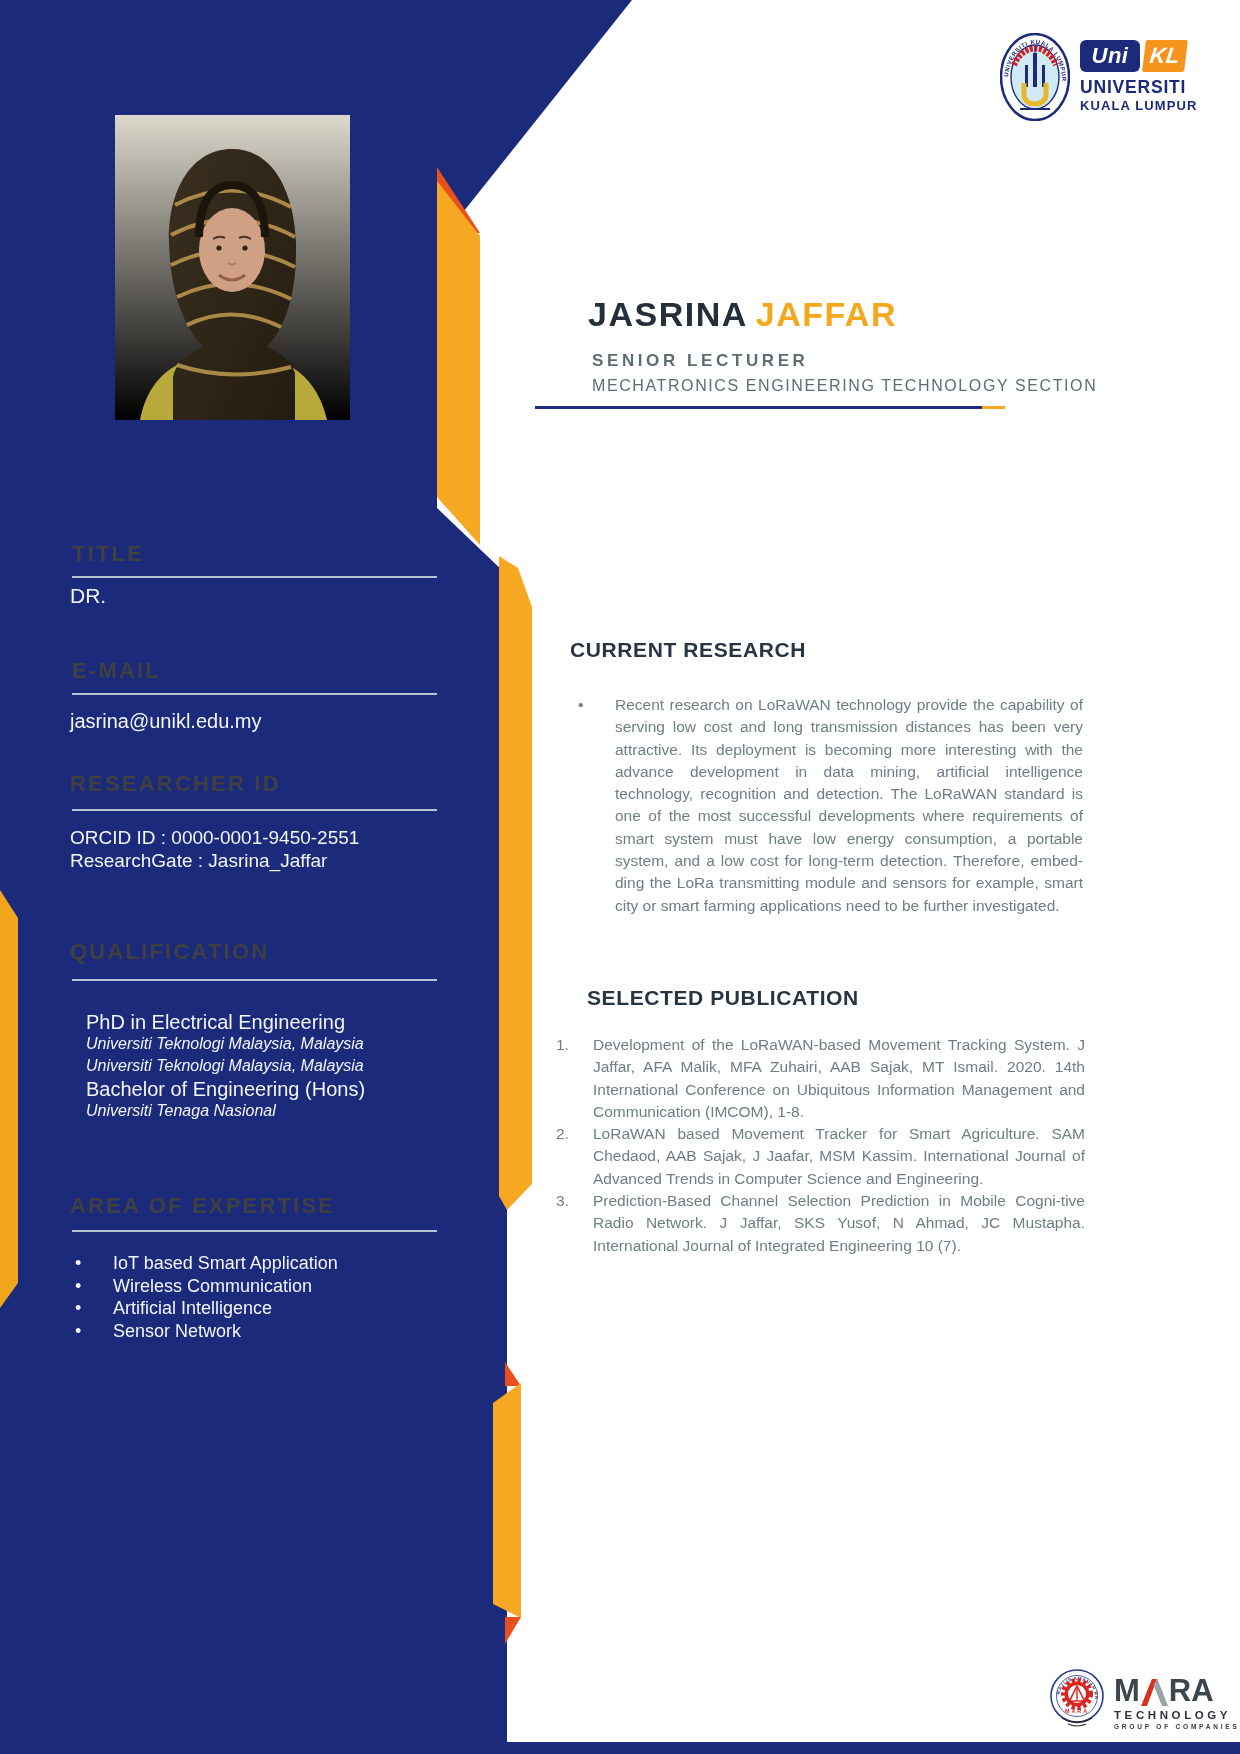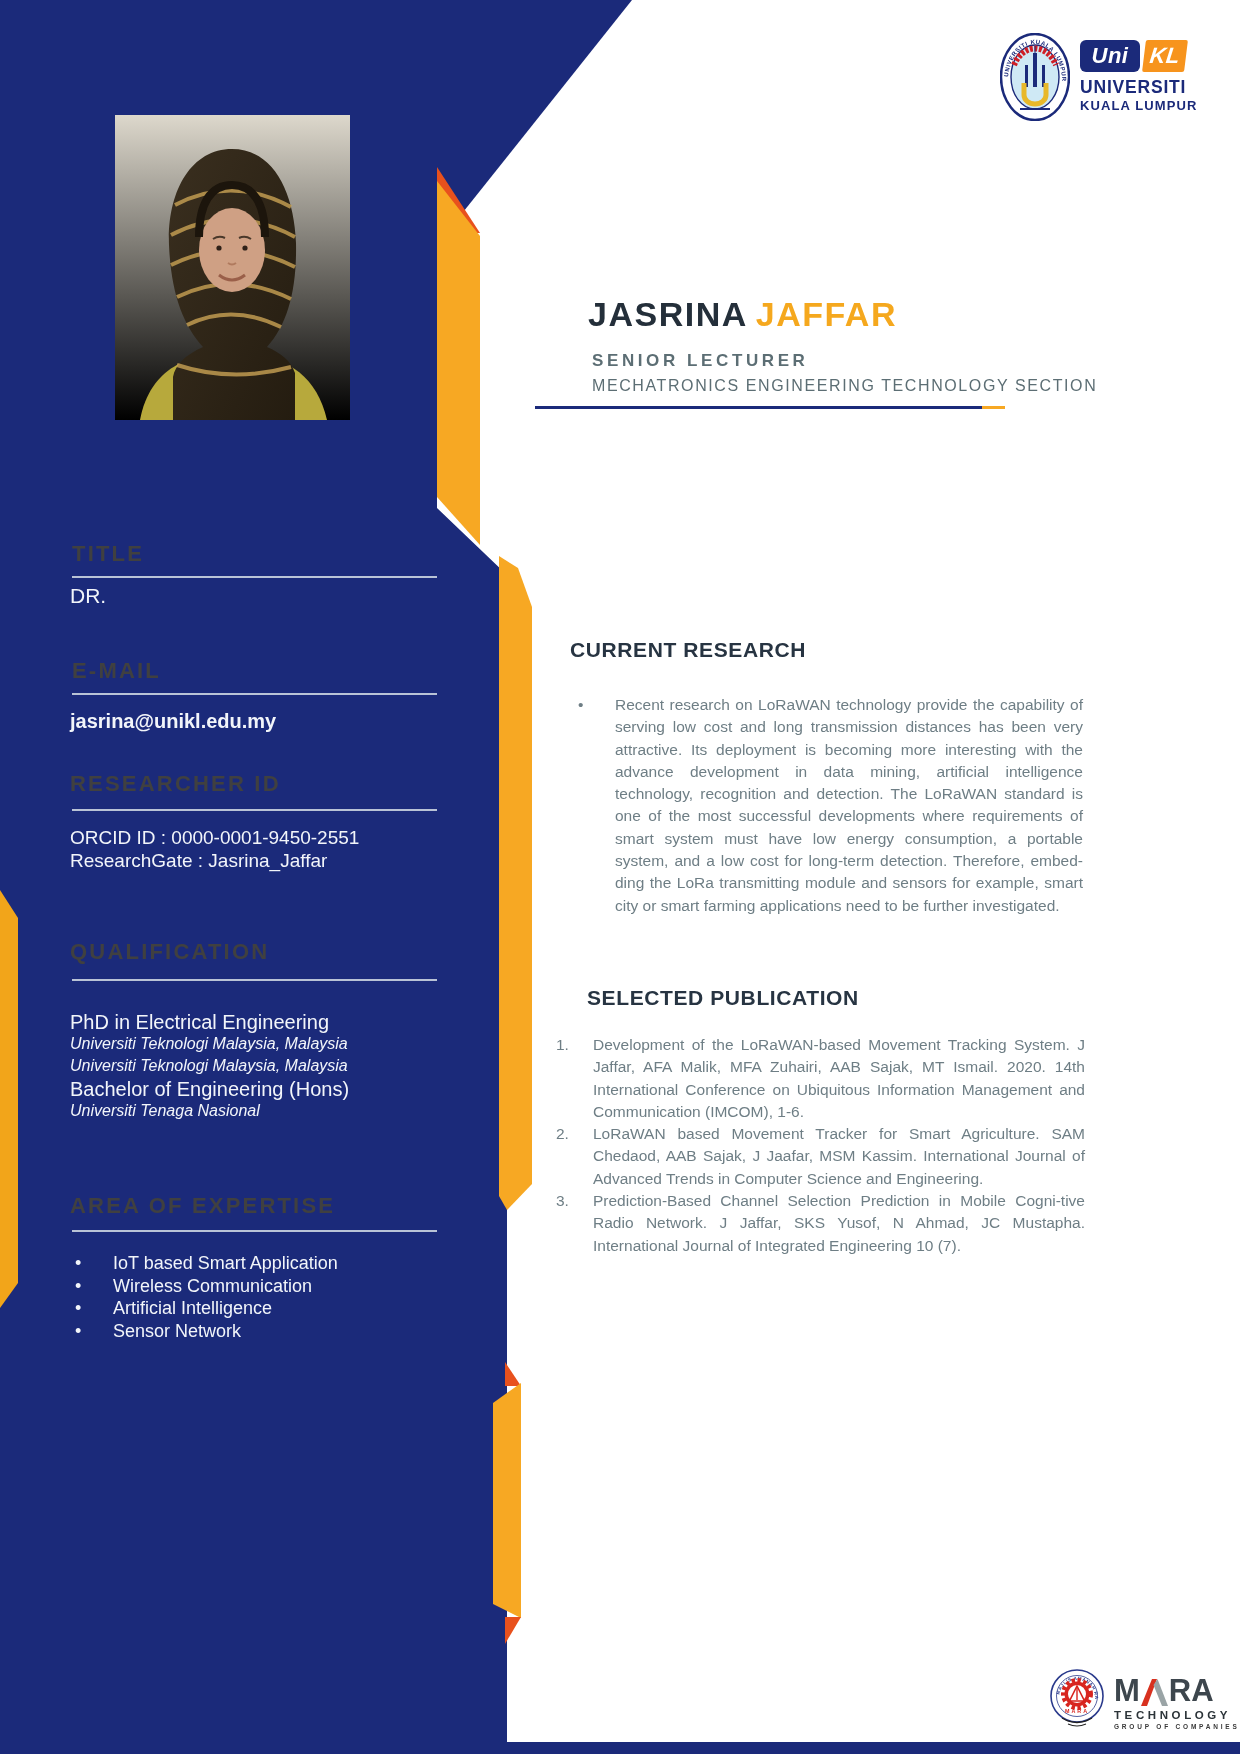--- a/index.html
+++ b/index.html
@@ -52,25 +52,25 @@
   .pub-list{left:556px;top:1034px;width:530px;}
   .pub-item{display:flex;align-items:flex-start;}
   .pub-num{width:37px;flex:none;font-size:15.5px;line-height:22.3px;color:#6e7e85;}
   .pub-text{width:492px;font-size:15.5px;line-height:22.3px;color:#6e7e85;text-align:justify;}
 
   
   .side-h{font-size:22px;font-weight:700;letter-spacing:2.2px;color:#404040;white-space:nowrap;}
   .side-rule{left:72px;width:365px;height:2px;background:#b9c3d6;}
   .side-val{left:70px;width:367px;color:#f2f5fa;}
   .h-title{left:72px;top:541px;}  .rule-title{top:576px;}  .val-title{top:584px;font-size:21px;}
-  .h-email{left:72px;top:658px;}  .rule-email{top:693px;}  .val-email{top:710px;font-size:20px;font-weight:bold;}
+  .h-email{left:72px;top:658px;}  .rule-email{top:693px;}  .val-email{top:710px;font-size:20px;}
   .h-rid{left:70px;top:771px;}    .rule-rid{top:809px;}
   .rid-lines{left:70px;top:826px;width:375px;font-size:19px;line-height:23.3px;color:#f2f5fa;}
   .h-qual{left:70px;top:939px;}   .rule-qual{top:979px;}
-  .qual-list{left:70px;top:1011px;width:375px;color:#f2f5fa;}
+  .qual-list{left:86px;top:1011px;width:375px;color:#f2f5fa;}
   .qual-deg{font-size:20px;line-height:23px;}
   .qual-inst{font-size:16px;line-height:20px;font-style:italic;margin-bottom:2px;}
   .h-aoe{left:70px;top:1193px;}   .rule-aoe{top:1230px;}
   .aoe-list{left:70px;top:1252px;width:375px;color:#f2f5fa;}
   .aoe-item{display:flex;font-size:18px;line-height:22.6px;}
   .aoe-bullet{width:38px;flex:none;padding-left:5px;}
 
   
   .mara-emblem{left:1047px;top:1669px;width:60px;height:60px;}
   .mara-word{left:1114px;top:1676px;width:120px;}
@@ -160,21 +160,21 @@
   <div class="abs name-rule"></div>
 
   <div class="abs main-h h-research">CURRENT RESEARCH</div>
   <div class="abs research-bullet">•</div>
   <div class="abs research-text">Recent research on LoRaWAN technology provide the capability of serving low cost and long transmission distances has been very attractive. Its deployment is becoming more interesting with the advance development in data mining, artificial intelligence technology, recognition and detection. The LoRaWAN standard is one of the most successful developments where requirements of smart system must have low energy consumption, a portable system, and a low cost for long-term detection. Therefore, embed-ding the LoRa transmitting module and sensors for example, smart city or smart farming applications need to be further investigated.</div>
 
   <div class="abs main-h h-publication">SELECTED PUBLICATION</div>
   <div class="abs pub-list">
     <div class="pub-item">
       <div class="pub-num">1.</div>
-      <div class="pub-text">Development of the LoRaWAN-based Movement Tracking System. J Jaffar, AFA Malik, MFA Zuhairi, AAB Sajak, MT Ismail. 2020. 14th International Conference on Ubiquitous Information Management and Communication (IMCOM), 1-6.</div>
+      <div class="pub-text">Development of the LoRaWAN-based Movement Tracking System. J Jaffar, AFA Malik, MFA Zuhairi, AAB Sajak, MT Ismail. 2020. 14th International Conference on Ubiquitous Information Management and Communication (IMCOM), 1-8.</div>
     </div>
     <div class="pub-item">
       <div class="pub-num">2.</div>
       <div class="pub-text">LoRaWAN based Movement Tracker for Smart Agriculture. SAM Chedaod, AAB Sajak, J Jaafar, MSM Kassim. International Journal of Advanced Trends in Computer Science and Engineering.</div>
     </div>
     <div class="pub-item">
       <div class="pub-num">3.</div>
       <div class="pub-text">Prediction-Based Channel Selection Prediction in Mobile Cogni-tive Radio Network. J Jaffar, SKS Yusof, N Ahmad, JC Mustapha. International Journal of Integrated Engineering 10 (7).</div>
     </div>
   </div>

